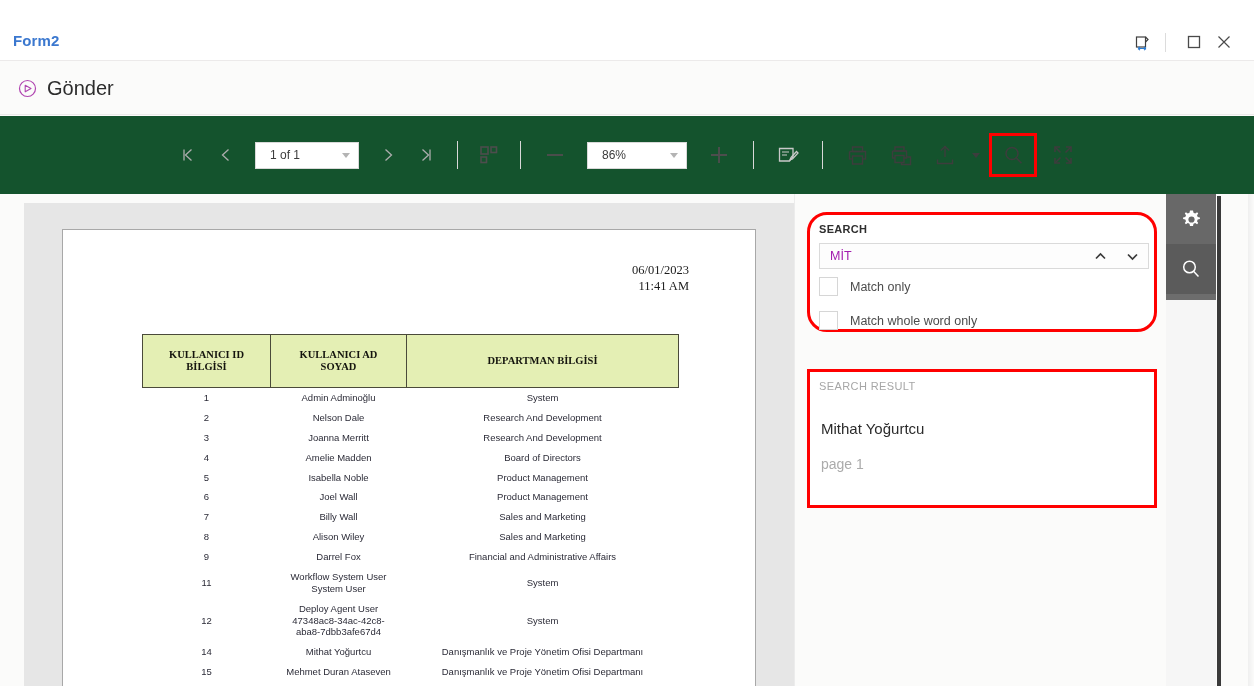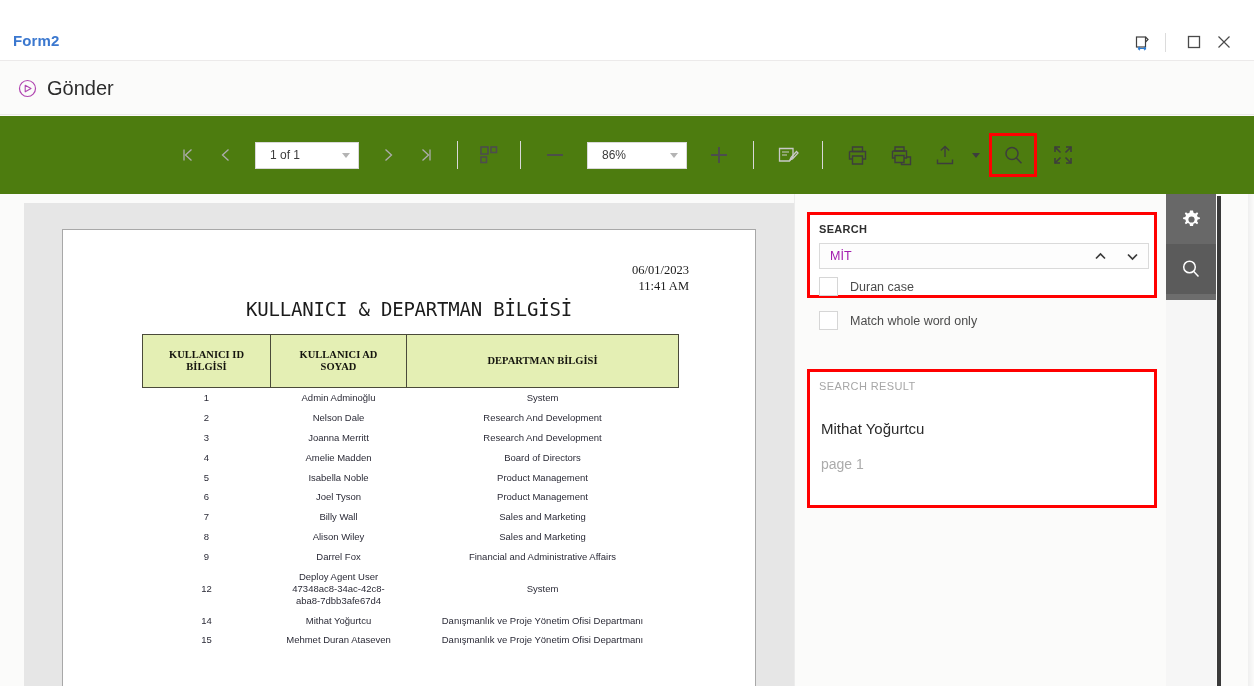--- a/index.html
+++ b/index.html
@@ -86,21 +86,21 @@
     font-size: 20px;
     color: #2c2c2c;
   }
 
   
   .viewer-toolbar {
     position: absolute;
     left: 0; top: 92px;
     width: 1254px;
     height: 78px;
-    background: #4d7c0f;
+    background: #14532d;
   }
   .vt-inner {
     position: absolute;
     left: 0;
     top: 0;
     width: 1254px;
     height: 78px;
     display: flex;
     align-items: center;
     justify-content: center;
@@ -273,21 +273,22 @@
   .panel-card {
     position: absolute;
     background: #ffffff;
     border: 3px solid #ff0000;
     box-sizing: border-box;
   }
   .panel-search {
     left: 12px;
     top: 18px;
     width: 350px;
-    height: 86px;
+    height: 120px;
+    border-radius: 20px;
   }
   .panel-results {
     left: 12px;
     top: 175px;
     width: 350px;
     height: 139px;
   }
   .panel-heading {
     position: absolute;
     left: 9px;
@@ -619,21 +620,20 @@
   <div class="content">
 
     <div class="doc-pane">
       <div class="page">
 
         <div class="doc-datetime">
           <div>06/01/2023</div>
           <div>11:41 AM</div>
         </div>
 
-        <div class="doc-title">KULLANICI &amp; DEPARTMAN BİLGİSİ</div>
 
         <table class="doc-table">
           <colgroup>
             <col class="col-id">
               <col class="col-name">
               <col class="col-dep">
           </colgroup>
           <thead>
             <tr>
               <th>
@@ -670,37 +670,45 @@
                 <td>Amelie Madden</td>
                 <td>Board of Directors</td>
               </tr>
               <tr>
                 <td>5</td>
                 <td>Isabella Noble</td>
                 <td>Product Management</td>
               </tr>
               <tr>
                 <td>6</td>
-                <td>Joel Tyson</td>
+                <td>Joel Wall</td>
                 <td>Product Management</td>
               </tr>
               <tr>
                 <td>7</td>
                 <td>Billy Wall</td>
                 <td>Sales and Marketing</td>
               </tr>
               <tr>
                 <td>8</td>
                 <td>Alison Wiley</td>
                 <td>Sales and Marketing</td>
               </tr>
               <tr>
                 <td>9</td>
                 <td>Darrel Fox</td>
                 <td>Financial and Administrative Affairs</td>
+              </tr>
+              <tr>
+                <td>11</td>
+                <td>
+                  <div>Workflow System User</div>
+                  <div>System User</div>
+                </td>
+                <td>System</td>
               </tr>
               <tr>
                 <td>12</td>
                 <td>
                   <div>Deploy Agent User</div>
                   <div>47348ac8-34ac-42c8-</div>
                   <div>aba8-7dbb3afe67d4</div>
                 </td>
                 <td>System</td>
               </tr>
@@ -740,21 +748,21 @@
             <span>
               <svg width="15" height="15" viewBox="0 0 15 15">
                 <path d="M3 5.5 L7.5 10 L12 5.5" fill="none" stroke="#3a3a3a" stroke-width="1.7"></path>
               </svg>
             </span>
           </div>
         </div>
 
         <div class="check-row r1">
           <span class="checkbox"></span>
-          <span class="check-label">Duran case</span>
+          <span class="check-label">Match only</span>
         </div>
 
         <div class="check-row r2">
           <span class="checkbox"></span>
           <span class="check-label">Match whole word only</span>
         </div>
       </div>
 
       <div class="panel-card panel-results">
         <div class="panel-heading muted">SEARCH RESULT</div>

